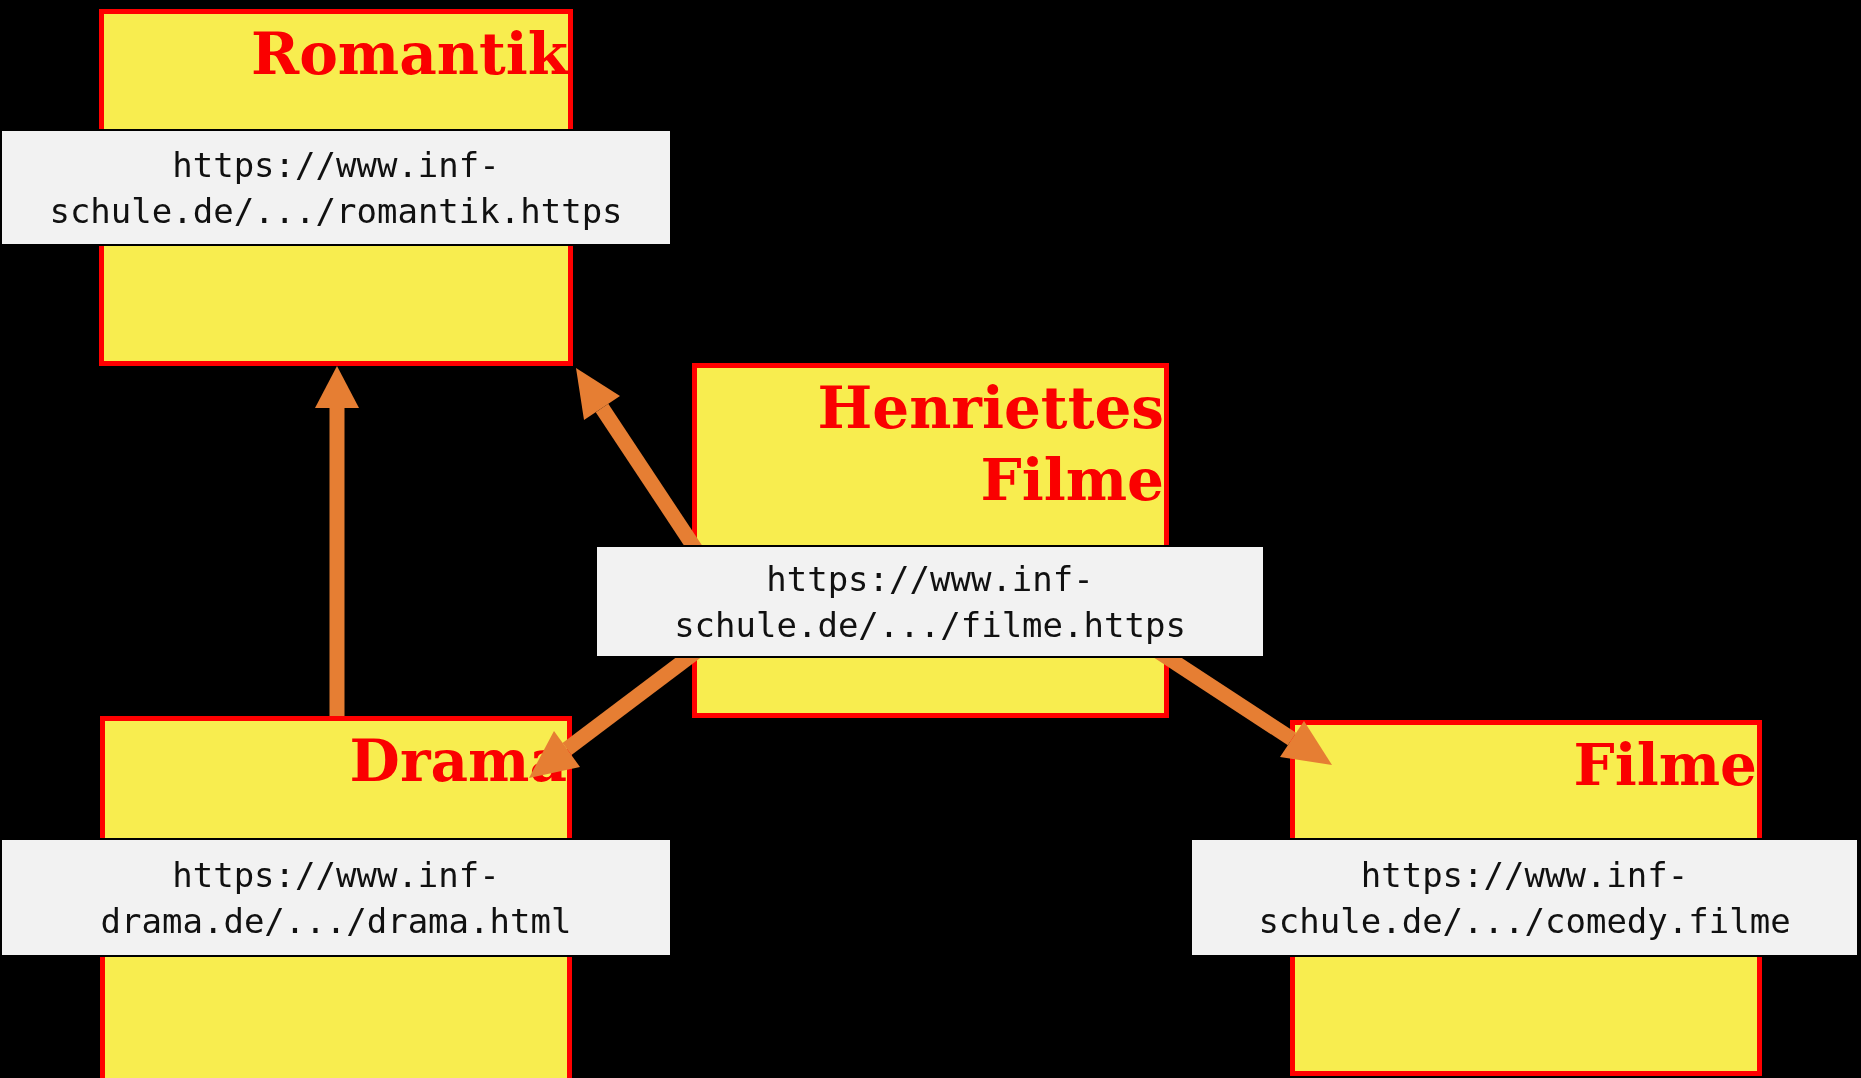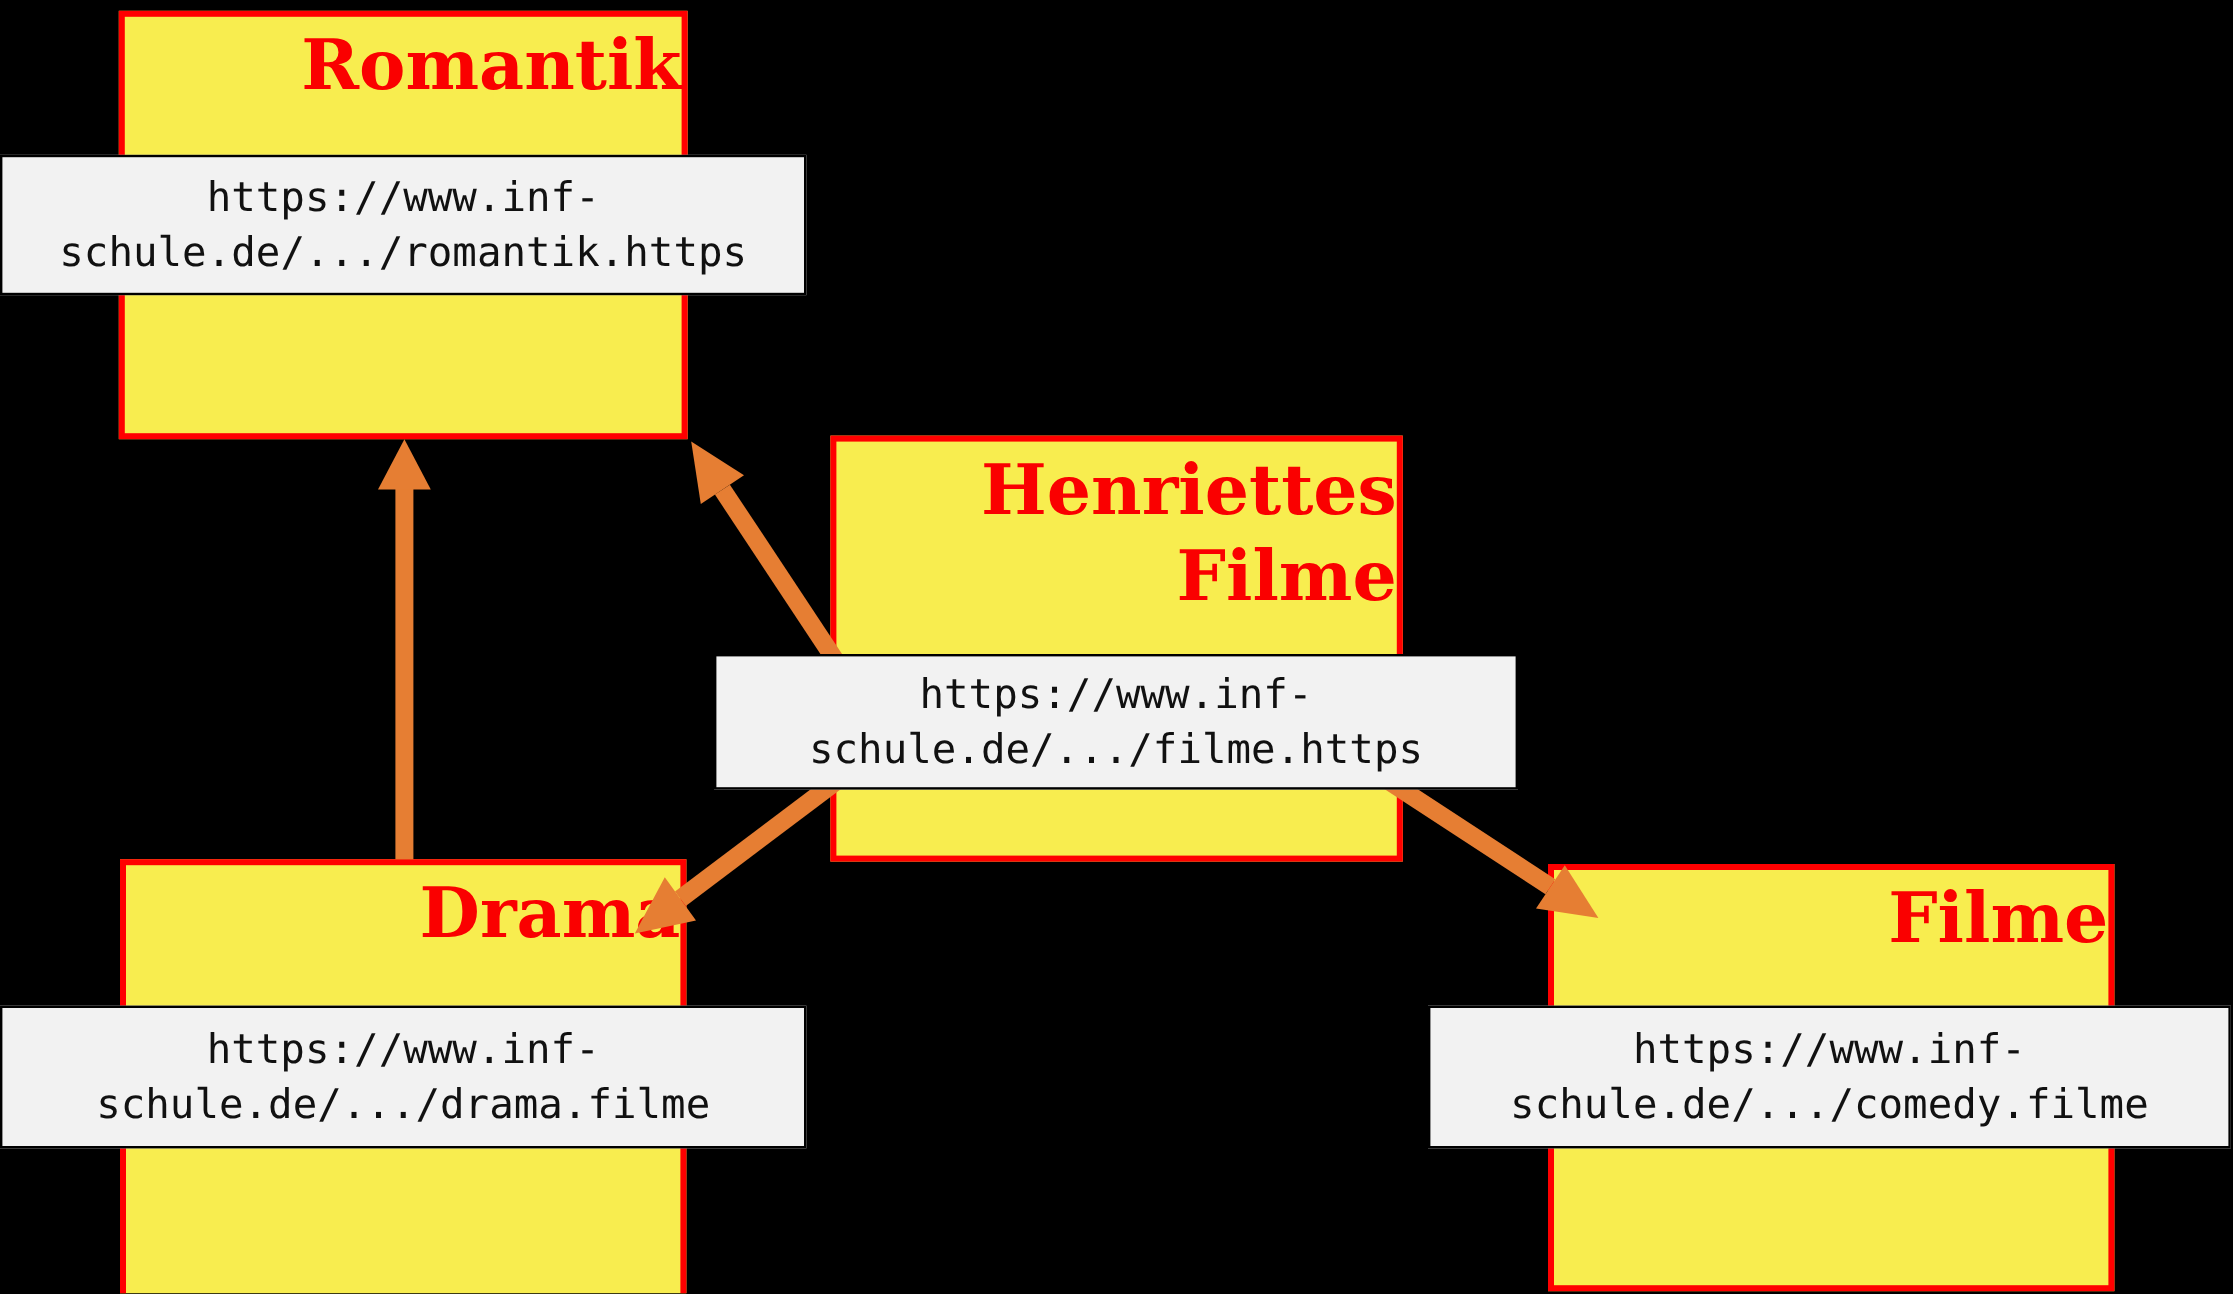--- a/index.html
+++ b/index.html
@@ -116,21 +116,21 @@
     <div>schule.de/.../romantik.https</div>
   </div>
 
   <div class="url-label url-filme">
     <div>https://www.inf-</div>
     <div>schule.de/.../filme.https</div>
   </div>
 
   <div class="url-label url-drama">
     <div>https://www.inf-</div>
-    <div>schule.de/.../drama.filme</div>
+    <div>drama.de/.../drama.html</div>
   </div>
 
   <div class="url-label url-comedy">
     <div>https://www.inf-</div>
     <div>schule.de/.../comedy.filme</div>
   </div>
 
 </div>
 
 </body></html>

